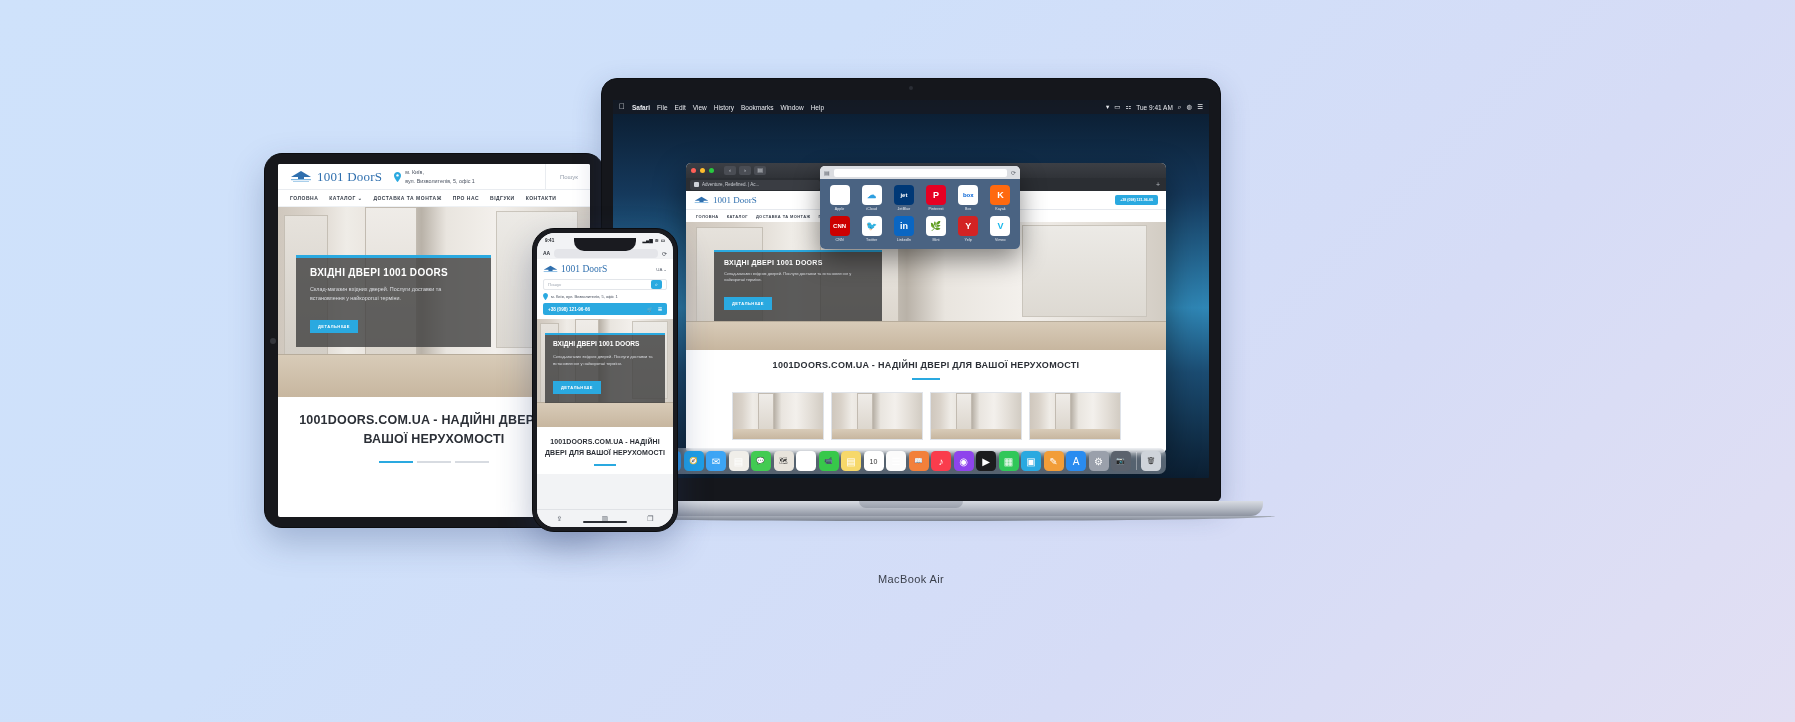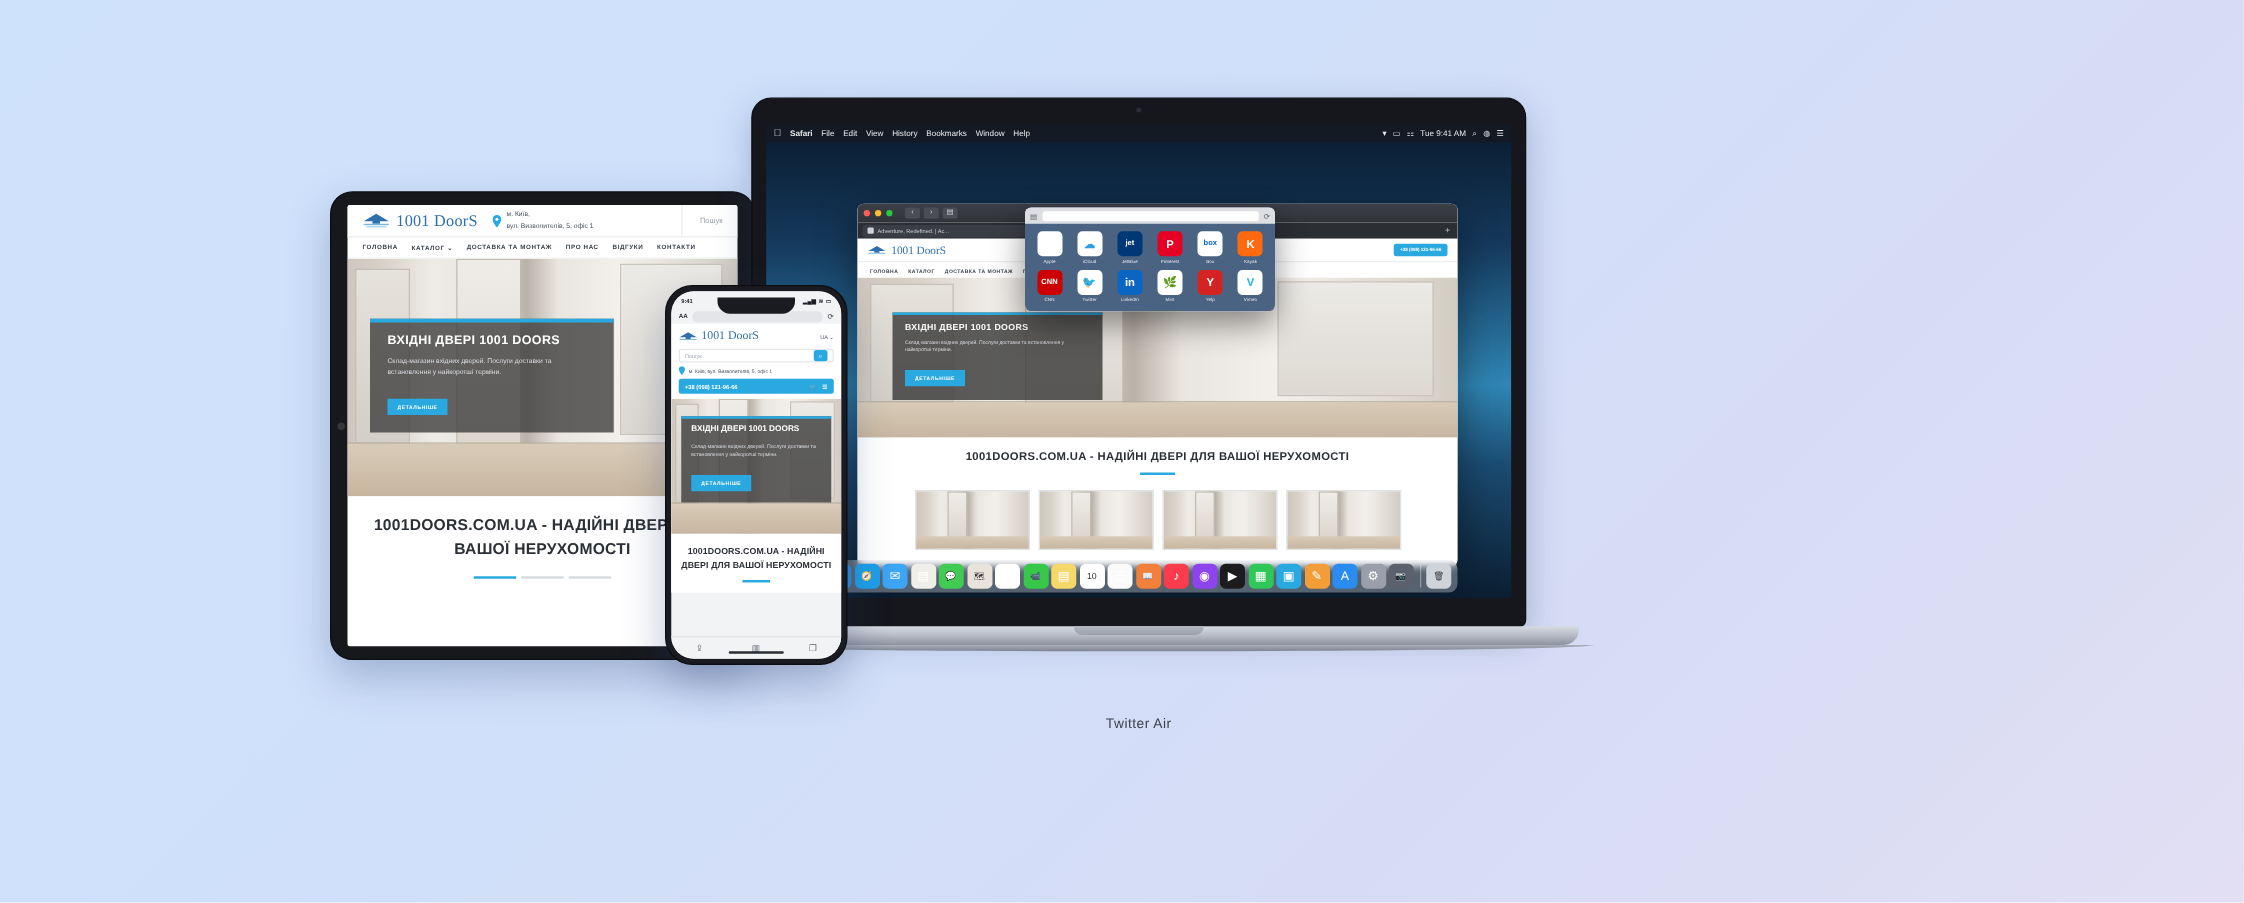--- a/index.html
+++ b/index.html
@@ -456,21 +456,21 @@
             <div class="dock-ico" style="background: rgb(91, 98, 109); font-size: 7px; color: rgb(51, 51, 51);">📷</div>
             <div class="dock-sep"></div>
             <div class="dock-ico" style="background: rgb(207, 212, 218); font-size: 7px; color: rgb(51, 51, 51);">🗑</div>
           </div>
       </div>
     </div>
 
     <div class="mb-base"></div>
     <div class="mb-notch"></div>
     <div class="mb-foot"></div>
-    <div class="mb-label">Twitter Air</div>
+    <div class="mb-label">MacBook Air</div>
   </div>
 
   <div class="phone">
     <div class="ph-body"></div>
     <div class="ph-screen">
       <div class="ph-notch"></div>
       <div class="ph-status">
         <span>9:41</span>
         <span style="display:flex;gap:2px;align-items:center">
           <span>▂▄▆</span>

